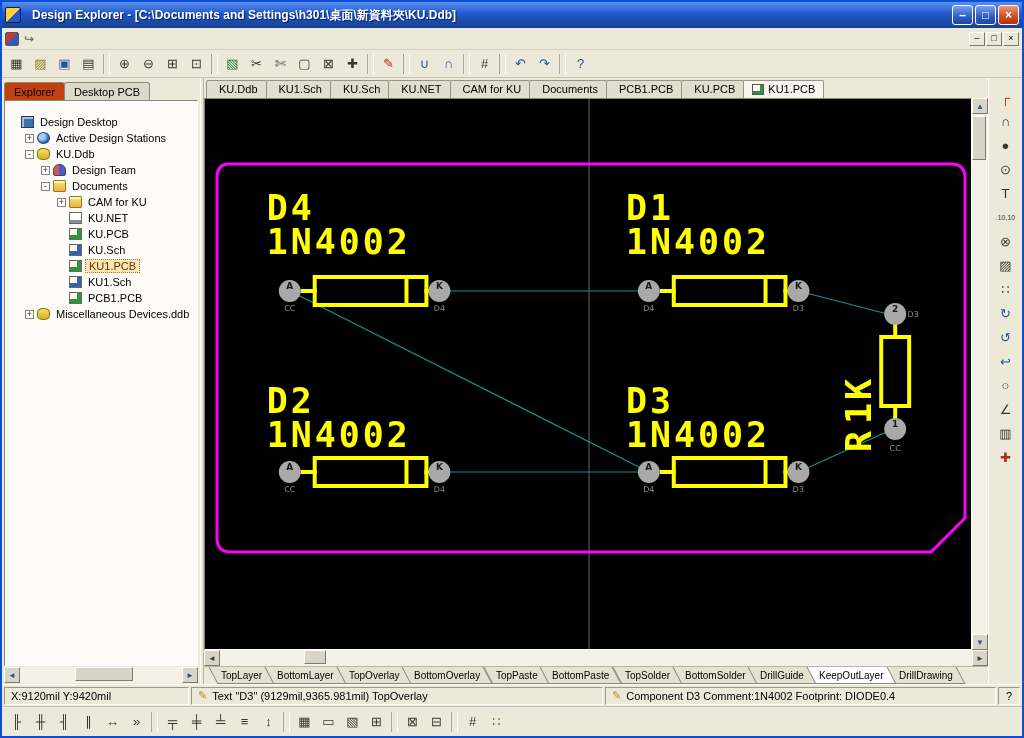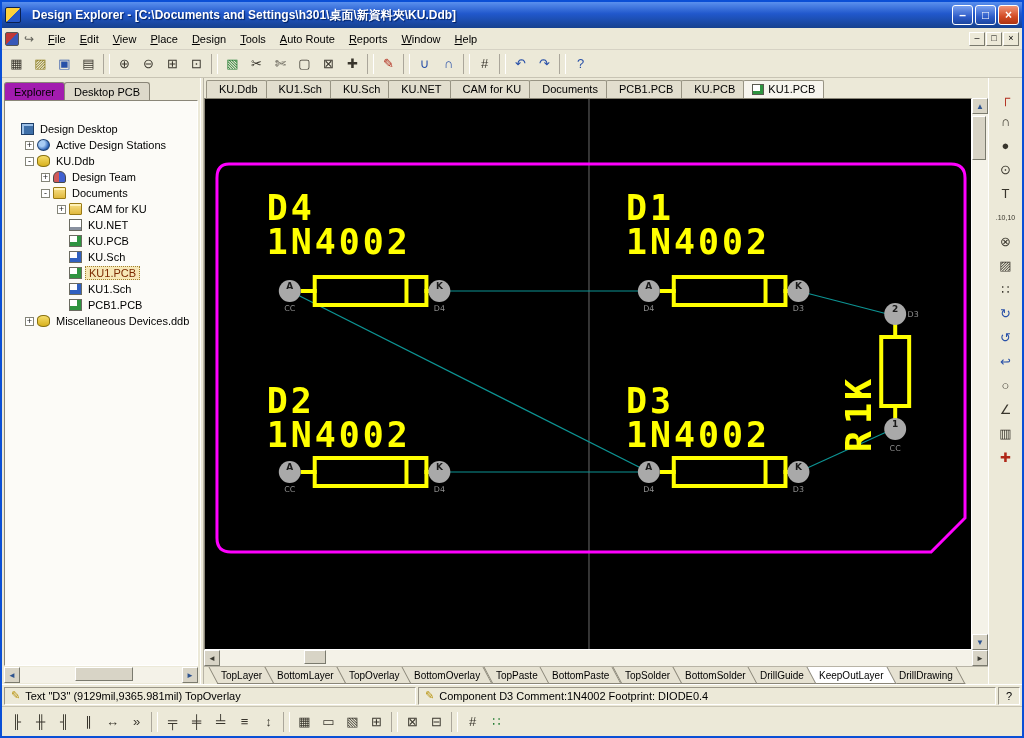--- a/index.html
+++ b/index.html
@@ -38,22 +38,22 @@
   .tbtn.c-blue span{color:#2850A8}
   .tbtn.c-green span{color:#1E7A2E}
   .tbtn.c-olive span{color:#8A7A18}
   .tbtn.tiny span{font-size:7px;letter-spacing:0}
 
   
   .workspace{flex:1;min-height:0;display:flex}
   .left-panel{width:198px;flex:0 0 auto;display:flex;flex-direction:column;background:#ECE9D8;padding:2px 2px 0 2px}
   .panel-tabs{height:20px;display:flex;align-items:flex-end}
   .ptab{font-size:11px;padding:3px 9px 2px;background:#DDD9CA;border:1px solid #8a8678;border-bottom:none;border-radius:3px 3px 0 0;margin-right:-1px}
-  .ptab.active{background:#a21caf;position:relative;z-index:2}
-  .tree{flex:1;min-height:0;background:#FCFBF7;border:1px solid;border-color:#8a8678 #fff #fff #8a8678;padding:20px 0;overflow:hidden}
+  .ptab.active{background:#c2410c;position:relative;z-index:2}
+  .tree{flex:1;min-height:0;background:#FCFBF7;border:1px solid;border-color:#8a8678 #fff #fff #8a8678;padding:13px 0;overflow:hidden}
   .tree-row{display:flex;align-items:center;height:16px;gap:3px;white-space:nowrap}
   .lvl-0{padding-left:4px}.lvl-1{padding-left:20px}.lvl-2{padding-left:36px}.lvl-3{padding-left:52px}
   .expand{width:9px;height:9px;flex:0 0 auto;border:1px solid #848478;background:#fff;font-size:9px;line-height:7px;text-align:center;color:#202020}
   .expand:empty{visibility:hidden}
   .ticon{width:13px;height:12px;flex:0 0 auto}
   .tlabel{padding:0 3px}
   .tree-row.selected .tlabel{background:#F7E8B8;border:1px dotted #A08030;color:#7B2800}
   .desktop-icon{background:#3E6FA8;border:1px solid #1E3E68;box-shadow:inset 2px 2px 0 #9CC0E8}
   .stations-icon{background:radial-gradient(circle at 35% 35%,#A8CCF4 0 30%,#2E64B8 70%);border-radius:50%;border:1px solid #1C4070}
   .database-icon{background:linear-gradient(180deg,#F5DC6A,#D8B21E);border:1px solid #8A7210;border-radius:6px/4px}
@@ -136,33 +136,20 @@
     <div class="win-buttons">
       <div class="wbtn">–</div>
       <div class="wbtn">□</div>
       <div class="wbtn close">×</div>
     </div>
   </div>
 
   <div class="menubar">
     <span class="mdoc-icon"></span>
     <span class="menu-arrow">↪</span>
-    <div class="menus">
-
-    <span class="menu-item">File</span>
-        <span class="menu-item">Edit</span>
-        <span class="menu-item">View</span>
-        <span class="menu-item">Place</span>
-        <span class="menu-item">Design</span>
-        <span class="menu-item">Tools</span>
-        <span class="menu-item">Auto Route</span>
-        <span class="menu-item">Reports</span>
-        <span class="menu-item">Window</span>
-        <span class="menu-item">Help</span>
-      </div>
     <div class="mdi-buttons">
       <div class="mdi-btn">–</div>
       <div class="mdi-btn">□</div>
       <div class="mdi-btn">×</div>
     </div>
   </div>
 
   <div class="toolbar">
 
       <div class="tbtn">
@@ -645,20 +632,23 @@
           <span>▥</span>
         </div>
 
         <div class="tbtn c-red">
           <span>✚</span>
         </div>
       </div>
   </div>
 
   <div class="statusbar">
+    <div class="scell coords">
+        <span>X:9120mil Y:9420mil</span>
+      </div>
     <div class="scell info1">
       <span class="pencil-icon">✎</span>
       <span>Text "D3" (9129mil,9365.981mil)  TopOverlay</span>
     </div>
     <div class="scell info2">
       <span class="pencil-icon">✎</span>
       <span>Component D3 Comment:1N4002 Footprint: DIODE0.4</span>
     </div>
     <div class="scell help">
         <span>?</span>

